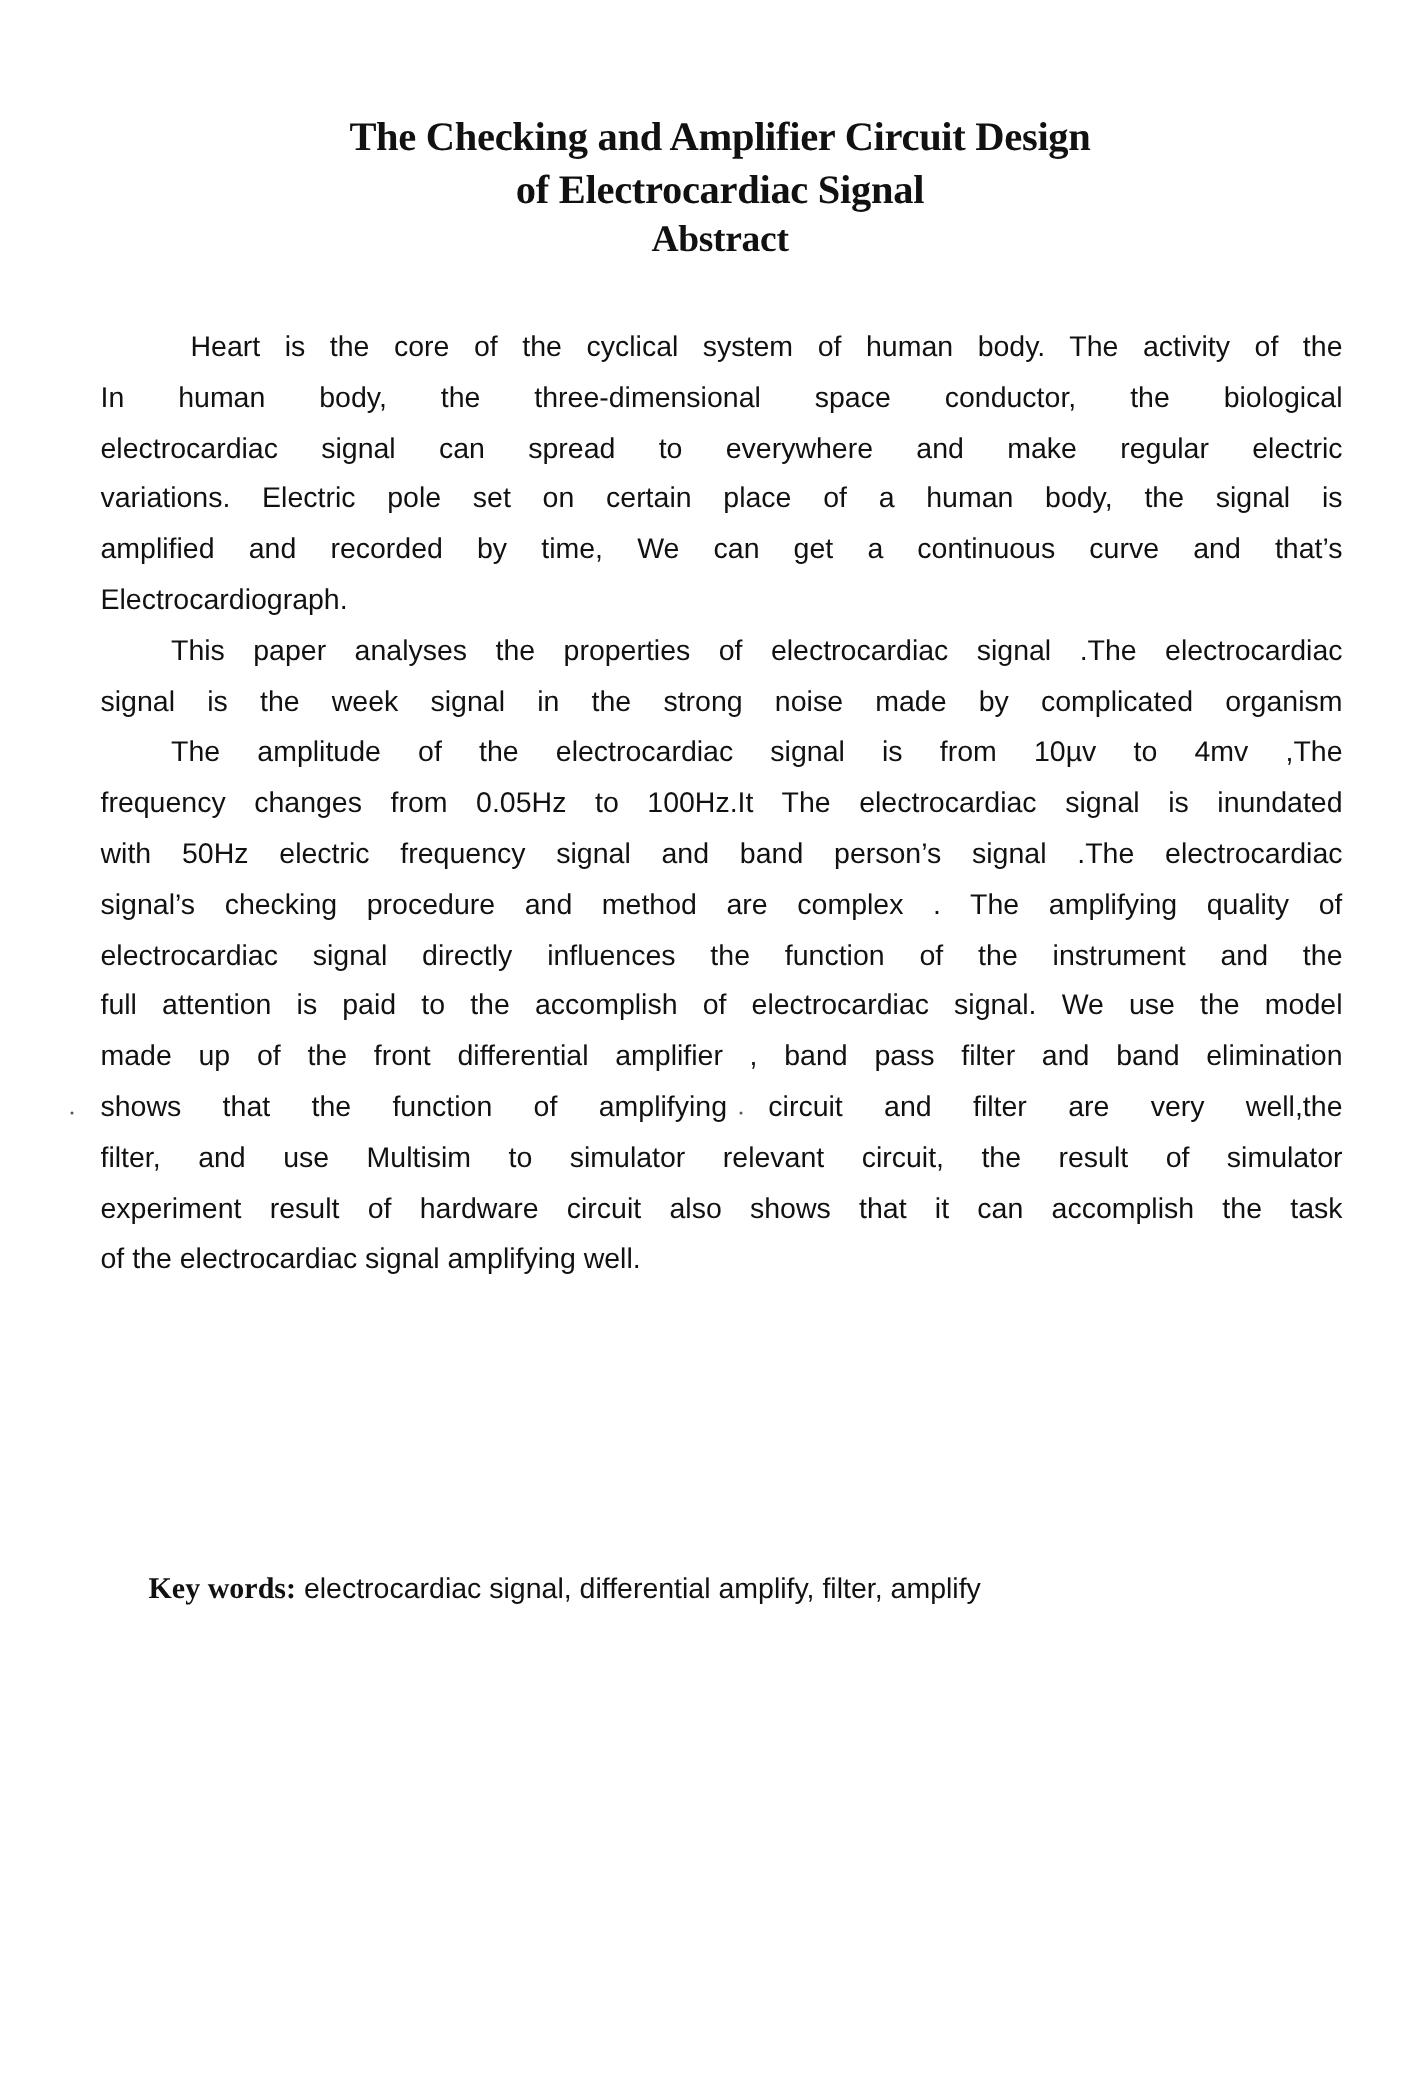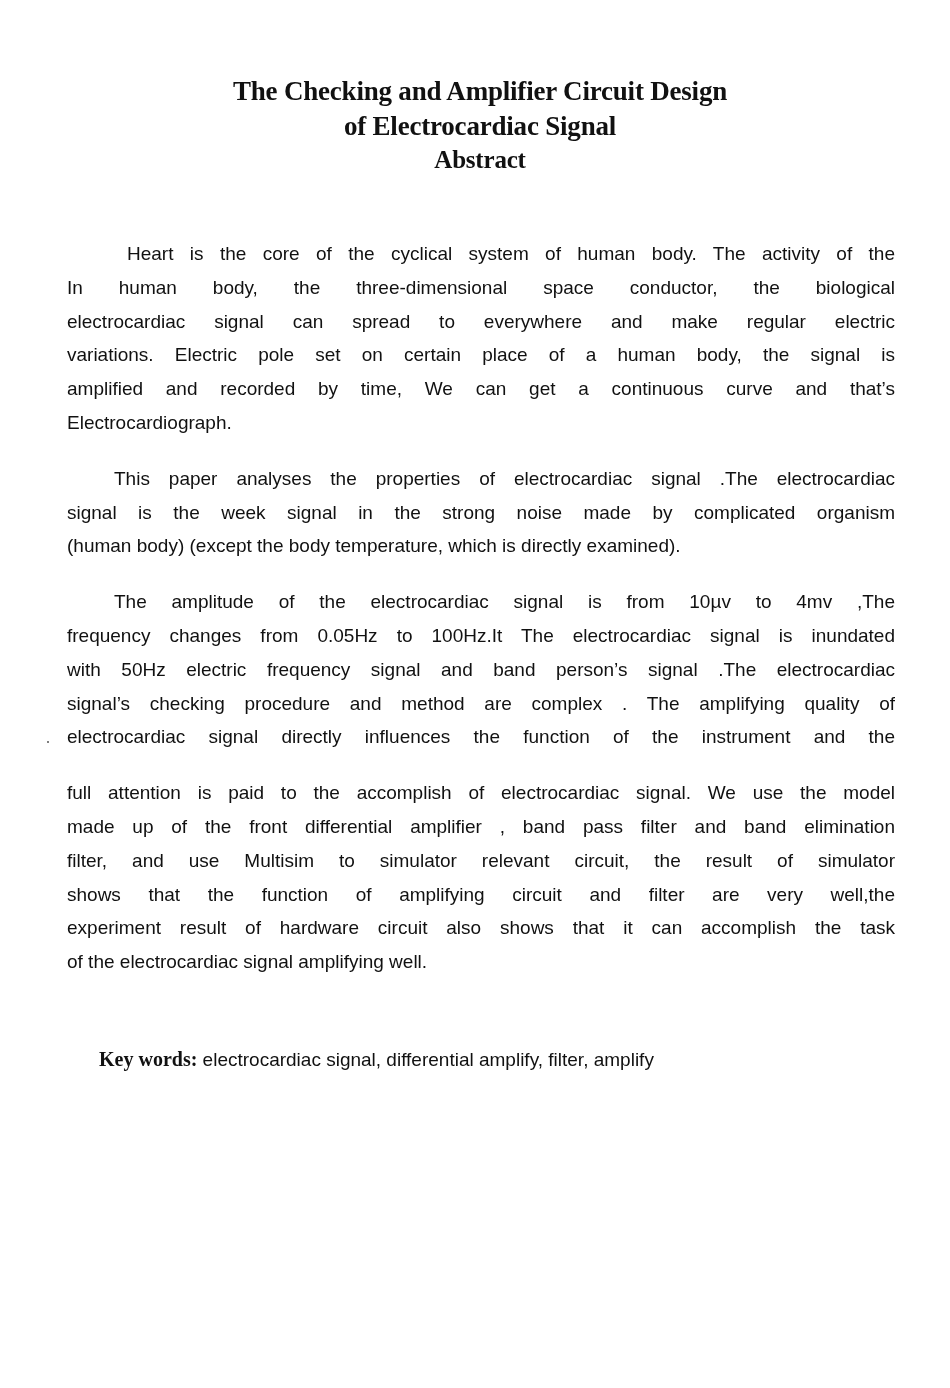--- a/index.html
+++ b/index.html
@@ -6,21 +6,21 @@
   body { width: 950px; height: 1388px; position: relative; overflow: hidden; color: #111; }
   .title { position: absolute; left: 0; width: 960px; text-align: center; font-family: "Liberation Serif", serif; font-weight: bold; font-size: 27px; letter-spacing: -0.2px; }
   #t1 { top: 76px; }
   #t2 { top: 111px; }
   #t3 { top: 146px; font-size: 25px; }
   .body-text { position: absolute; left: 67px; width: 828px; font-family: "Liberation Sans", sans-serif; font-size: 19px; line-height: 33.8px; }
   .line { display: block; height: 33.8px; white-space: nowrap; text-align-last: justify; text-align: justify; white-space: normal; overflow: hidden; }
   .line.last { text-align-last: left; }
   .line.indent { padding-left: 47px; }
   .line.indent2 { padding-left: 60px; }
-  .para { display: block; margin-top: 22px; }
+  .para { display: block; }
   #p1 { top: 215px; }
   #keywords { position: absolute; left: 67px; top: 1048px; font-family: "Liberation Sans", sans-serif; font-size: 19px; }
   #keywords .kw-label { font-family: "Liberation Serif", serif; font-weight: bold; font-size: 20px; margin-left: 32px; }
   .dot { position: absolute; width: 2px; height: 2px; background: #555; border-radius: 1px; }
 </style>
 </head>
 <body>
 
 <div class="title" id="t1">The Checking and Amplifier Circuit Design</div>
 <div class="title" id="t2">of Electrocardiac Signal</div>
@@ -31,34 +31,33 @@
     <span class="line indent2">Heart is the core of the cyclical system of human body. The activity of the</span>
     <span class="line">In human body, the three-dimensional space conductor, the biological</span>
     <span class="line">electrocardiac signal can spread to everywhere and make regular electric</span>
     <span class="line">variations. Electric pole set on certain place of a human body, the signal is</span>
     <span class="line">amplified and recorded by time, We can get a continuous curve and that’s</span>
     <span class="line last">Electrocardiograph.</span>
   </div>
   <div class="para" style="display: block;">
     <span class="line indent">This paper analyses the properties of electrocardiac signal .The electrocardiac</span>
     <span class="line">signal is the week signal in the strong noise made by complicated organism</span>
-    <span class="line last">(human body) (except the body temperature, which is directly examined).</span>
   </div>
   <div class="para" style="display: block;">
     <span class="line indent">The amplitude of the electrocardiac signal is from 10µv to 4mv ,The</span>
     <span class="line">frequency changes from 0.05Hz to 100Hz.It The electrocardiac signal is inundated</span>
     <span class="line">with 50Hz electric frequency signal and band person’s signal .The electrocardiac</span>
     <span class="line">signal’s checking procedure and method  are complex . The amplifying quality of</span>
     <span class="line">electrocardiac signal directly influences the function of the instrument and the</span>
   </div>
   <div class="para" style="display: block;">
     <span class="line">full attention is paid to the accomplish of electrocardiac signal. We use the model</span>
     <span class="line">made up of the front differential amplifier , band pass filter and band elimination</span>
+    <span class="line">shows that the function of amplifying circuit and filter are very well,the</span>
     <span class="line">filter, and use  Multisim to simulator relevant circuit,  the result of simulator</span>
-    <span class="line">shows that the function of amplifying circuit and filter are very well,the</span>
     <span class="line">experiment result of hardware circuit  also shows that it can accomplish the task</span>
     <span class="line last">of the electrocardiac signal amplifying  well.</span>
   </div>
 </div>
 
 <div id="keywords">
   <span class="kw-label">Key words:</span>
   <span class="kw-value">electrocardiac signal, differential amplify, filter, amplify</span>
 </div>
 

